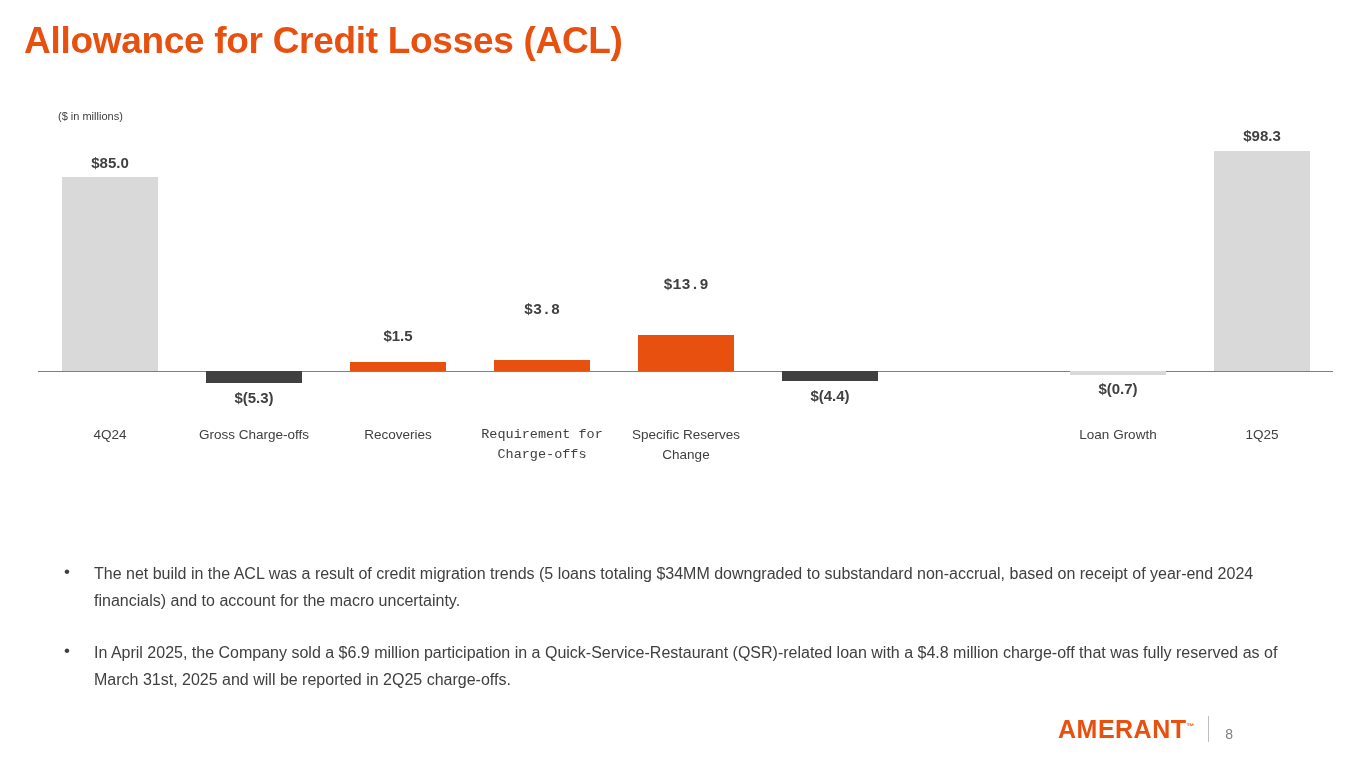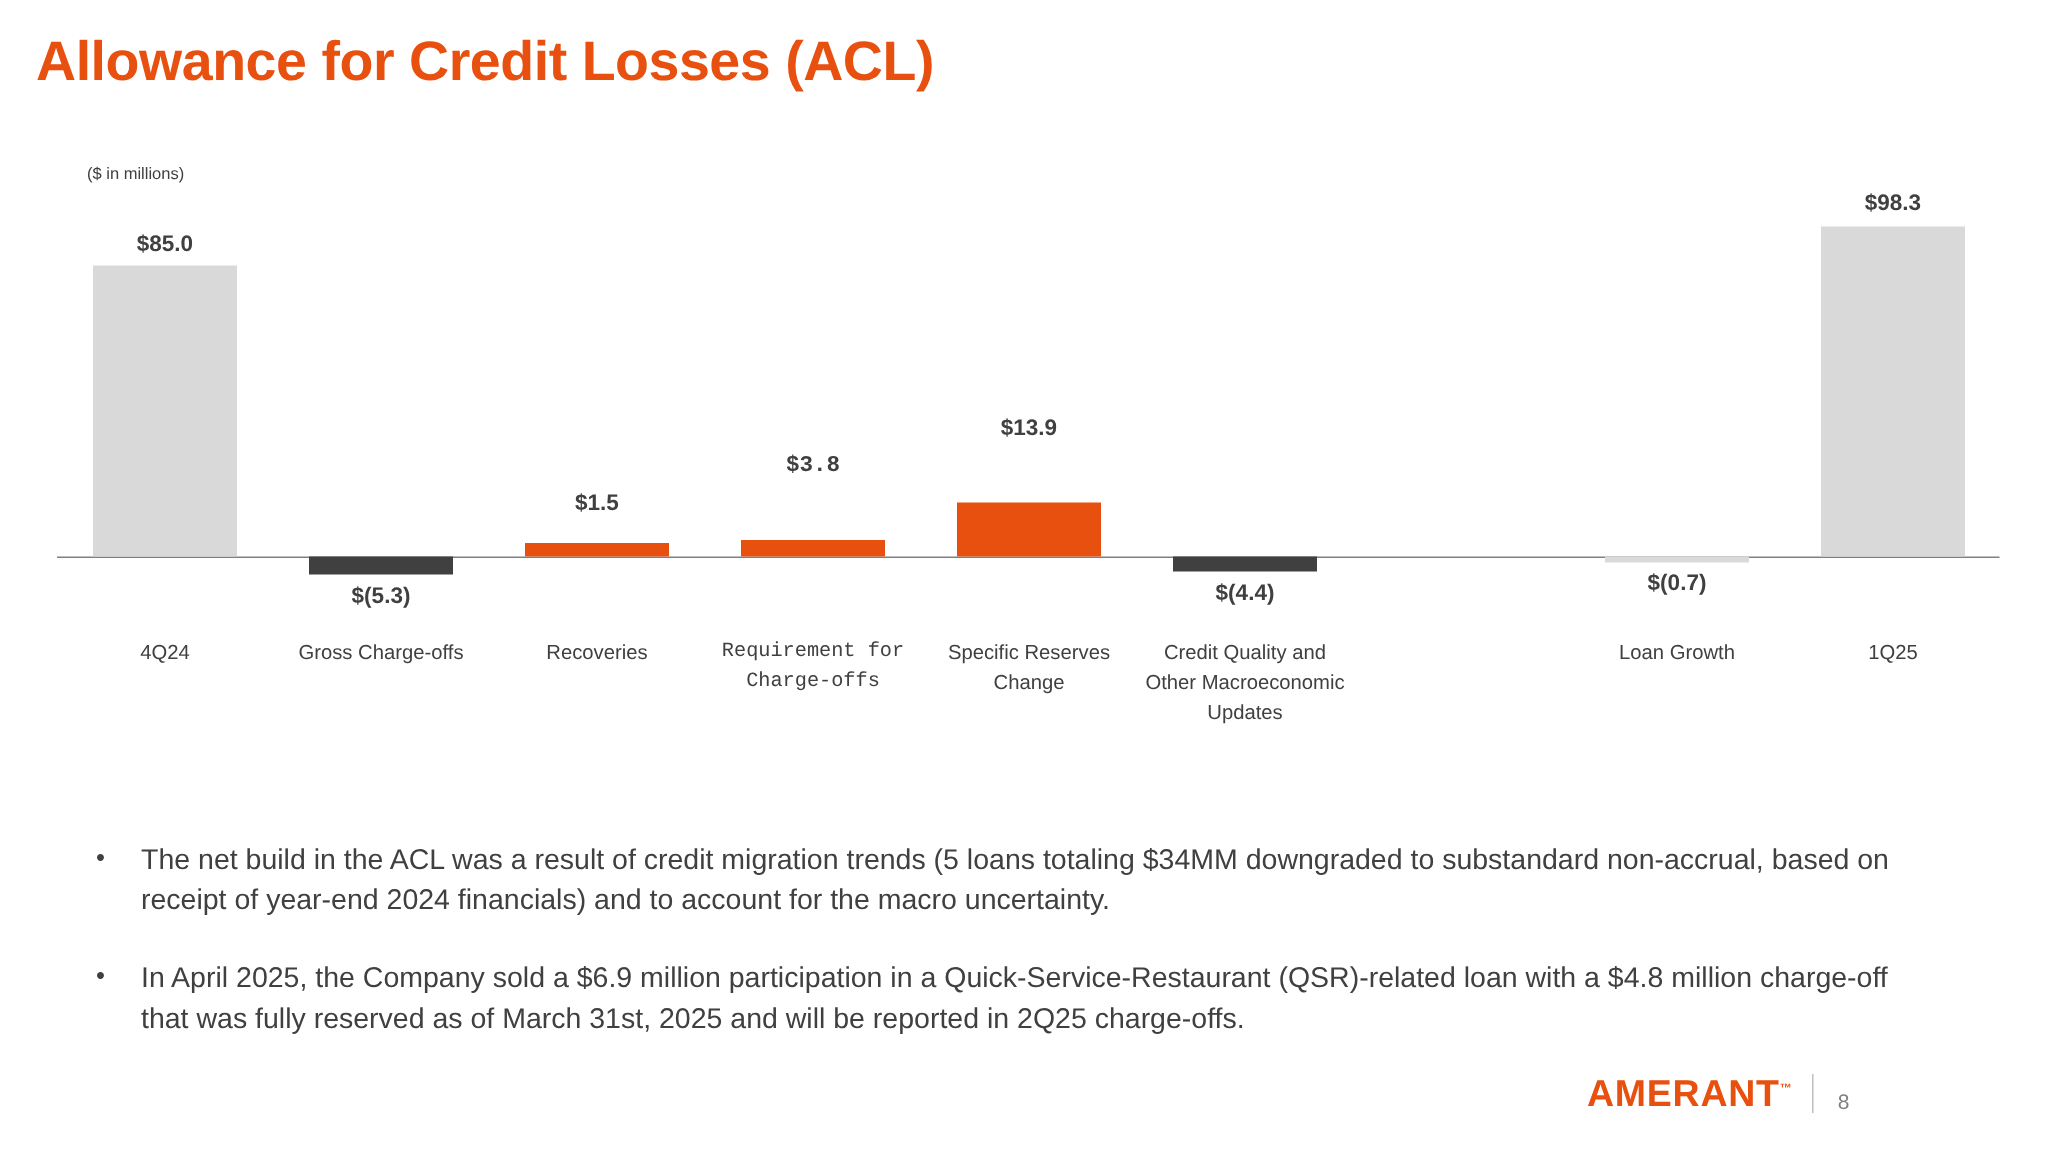--- a/index.html
+++ b/index.html
@@ -94,21 +94,21 @@
   .bullets {
     position: absolute;
     left: 58px;
     top: 560px;
     width: 1220px;
   }
   .bullet {
     position: relative;
     padding-left: 36px;
     margin-bottom: 25px;
-    font-size: 19px;
+    font-size: 16px;
     line-height: 27px;
     color: #404040;
   }
   .bullet:before {
     content: "\2022";
     position: absolute;
     left: 6px;
     top: -2px;
     font-size: 17px;
     color: #404040;
@@ -173,29 +173,28 @@
       <div class="cat">Recoveries</div>
     </div>
 
     <div class="col" style="left:432px;font-family:Liberation Mono, monospace;">
       <div class="val" style="top:172px;">$3.8</div>
       <div class="bar orange" style="top:230px; height:11px;"></div>
       <div class="cat">Requirement for Charge-offs</div>
     </div>
 
     <div class="col" style="left:576px;">
-      <div class="val" style="top:147px;">$13.9</div>
+      <div class="val" style="top:147px;font-family:Liberation Mono, monospace;">$13.9</div>
       <div class="bar orange" style="top:205px; height:36px;"></div>
       <div class="cat">Specific Reserves Change</div>
     </div>
 
     <div class="col" style="left:720px;">
       <div class="bar dark" style="top:241px; height:10px;"></div>
       <div class="val" style="top:257px;">$(4.4)</div>
-      <div class="cat">Credit Quality and Other Macroeconomic Updates</div>
     </div>
 
 
     <div class="col" style="left:1008px;">
       <div class="bar connector" style="top:241px; height:4px;"></div>
       <div class="val" style="top:250px;">$(0.7)</div>
       <div class="cat">Loan Growth</div>
     </div>
 
     <div class="col" style="left:1152px;">

